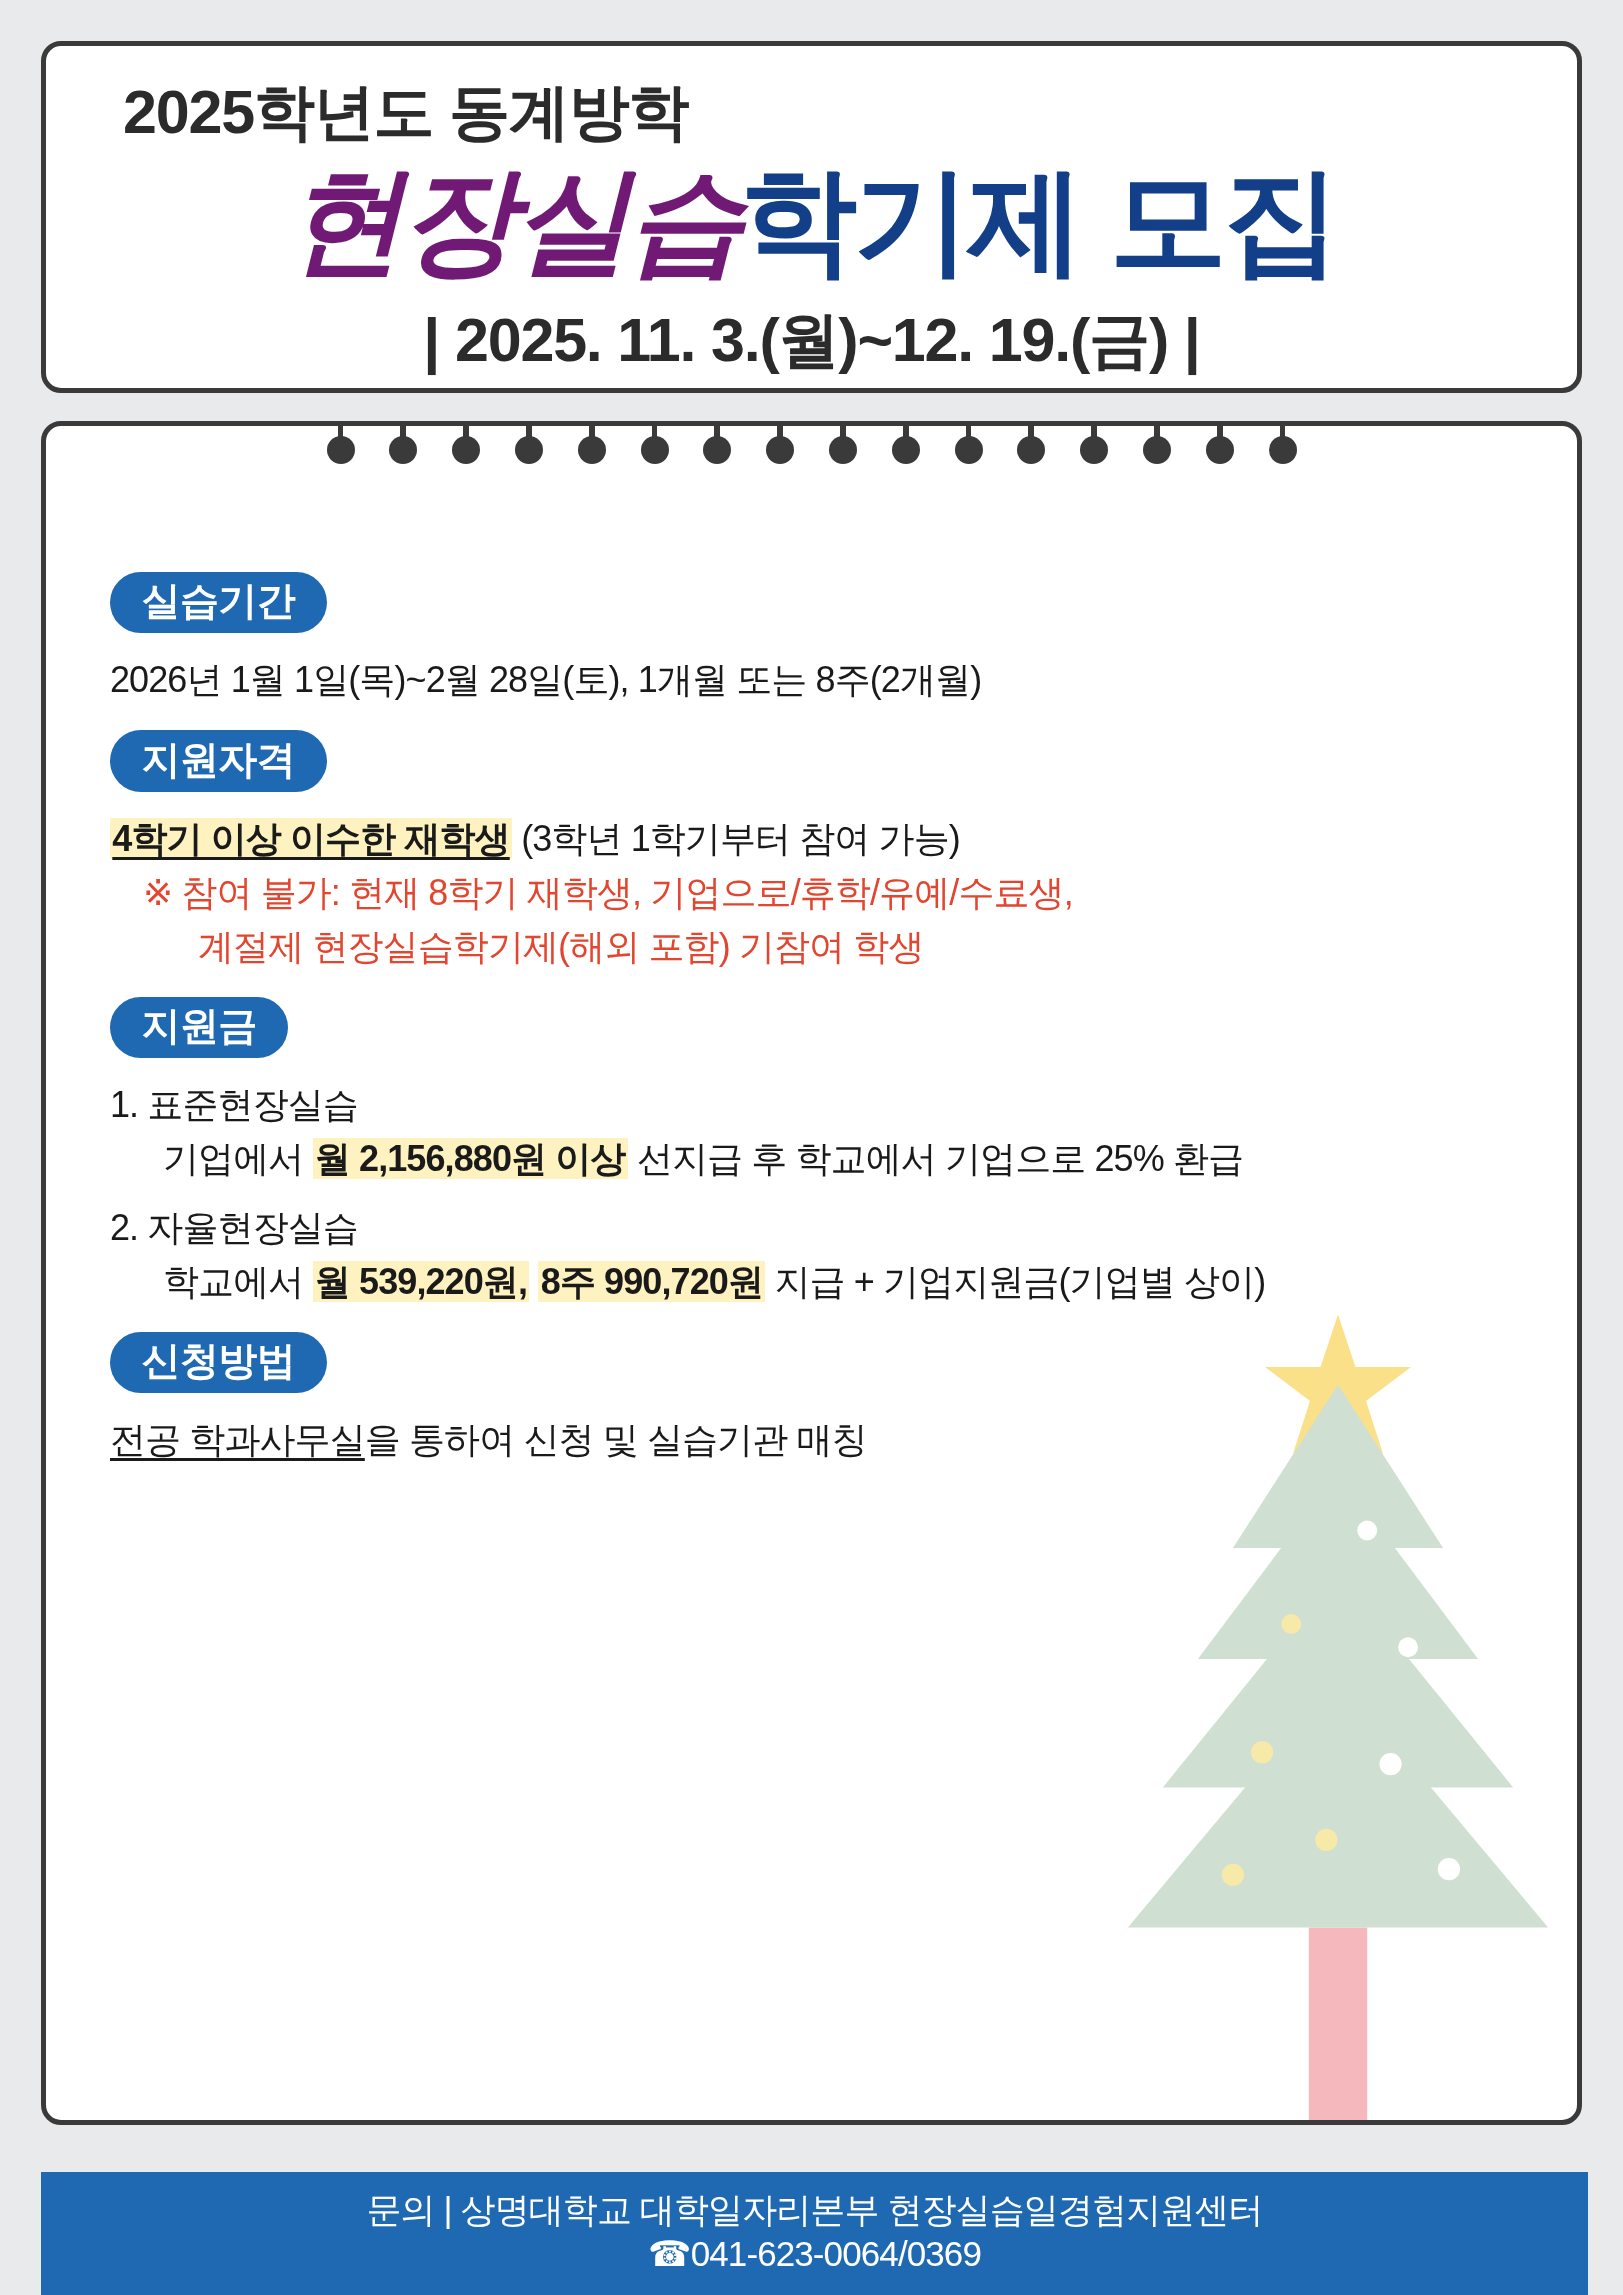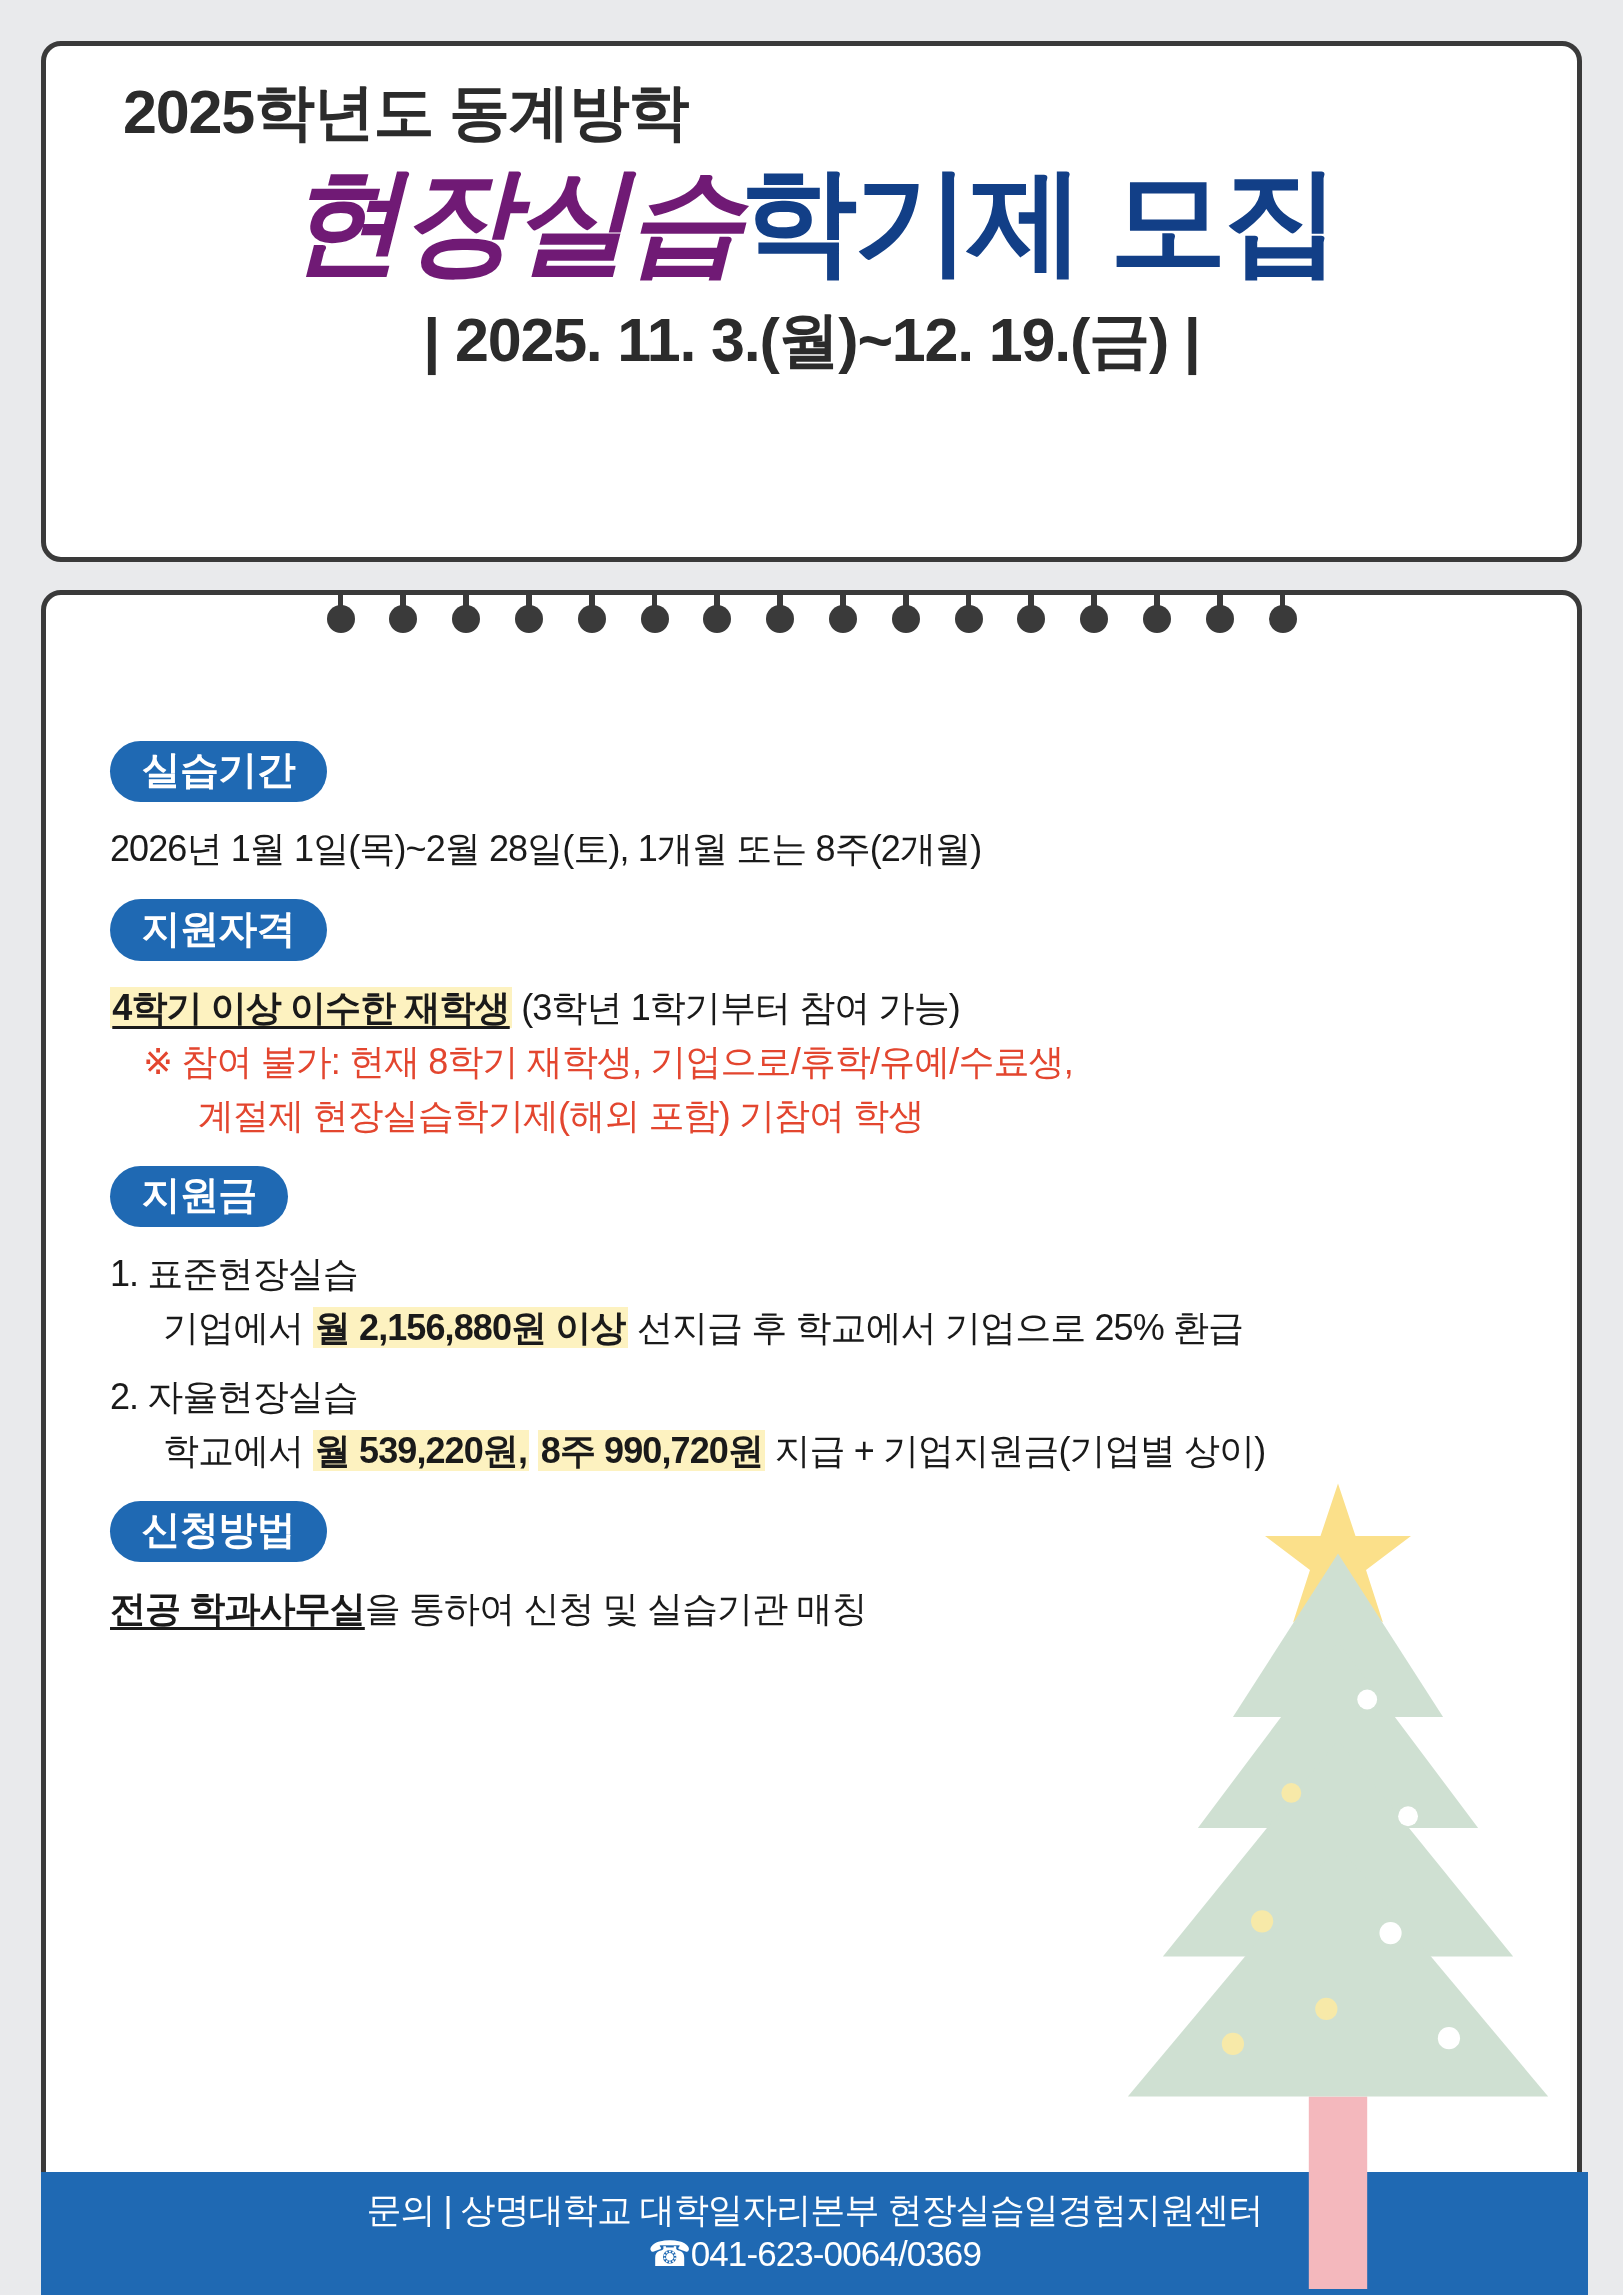--- a/index.html
+++ b/index.html
@@ -21,21 +21,21 @@
     box-sizing: border-box;
     padding: 41px 41px 0 41px;
   }
 
   
   .header-card {
     position: relative;
     background: #ffffff;
     border: 5.3px solid #3a3a3a;
     border-radius: 20px;
-    height: 521px;
+    height: 352px;
     box-sizing: border-box;
     padding: 33px 0 0 0;
     text-align: center;
   }
   .header-line1 {
     font-size: 61px;
     font-weight: bold;
     color: #2b2b2b;
     letter-spacing: -1.2px;
     text-align: left;
@@ -120,21 +120,21 @@
   .sec { margin-bottom: 23px; }
   .sec-body {
     margin-top: 20px;
     font-size: 36px;
     color: #1a1a1a;
     letter-spacing: -0.9px;
     line-height: 1.5;
   }
   .red  { color: #e3462f; }
   .ul-navy {
-    font-weight: bold;
+    font-weight: normal;
     color: #1a1a1a;
     text-decoration: underline;
     text-underline-offset: 5.8px;
     text-decoration-thickness: 2.9px;
   }
   .hl {
     background: #fdf2c0;
     font-weight: bold;
     text-decoration: underline;
     text-underline-offset: 5.8px;

